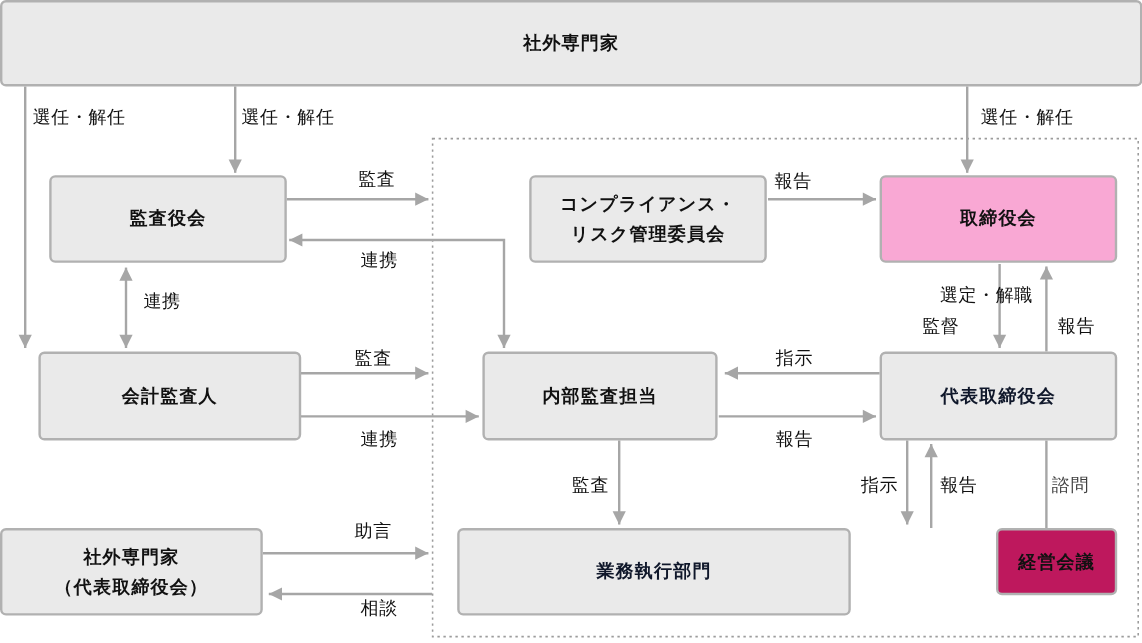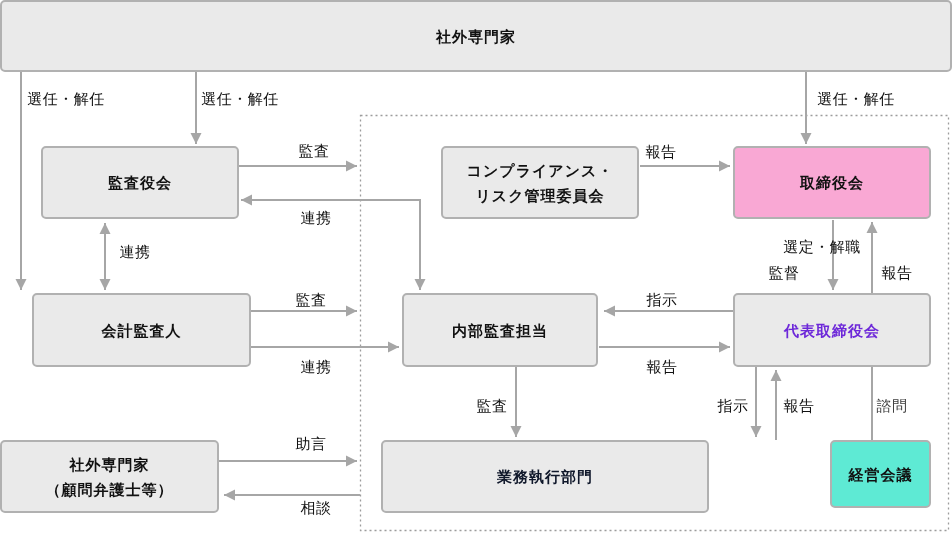--- a/index.html
+++ b/index.html
@@ -79,31 +79,31 @@
       </div>
       <div class="node" style="left: 733px; top: 146px; width: 198px; height: 73px; background: #f9a8d4; border: 2px solid rgb(177, 177, 177); color: rgb(17, 17, 17);">
         <div>取締役会</div>
       </div>
       <div class="node" style="left: 0px; top: 293px; width: 219px; height: 74px; background: rgb(234, 234, 234); border: 2px solid rgb(177, 177, 177); color: rgb(17, 17, 17); margin-left: 32px;">
         <div>会計監査人</div>
       </div>
       <div class="node" style="left: 402px; top: 293px; width: 196px; height: 74px; background: rgb(234, 234, 234); border: 2px solid rgb(177, 177, 177); color: rgb(17, 17, 17);">
         <div>内部監査担当</div>
       </div>
-      <div class="node" style="left: 733px; top: 293px; width: 198px; height: 74px; background: rgb(234, 234, 234); border: 2px solid rgb(177, 177, 177); color: #6d28d9;">
+      <div class="node" style="left: 733px; top: 293px; width: 198px; height: 74px; background: rgb(234, 234, 234); border: 2px solid rgb(177, 177, 177); color: #0f172a;">
         <div>代表取締役会</div>
       </div>
       <div class="node" style="left: 0px; top: 440px; width: 219px; height: 73px; background: rgb(234, 234, 234); border: 2px solid rgb(177, 177, 177); color: rgb(17, 17, 17);">
         <div>社外専門家</div>
-        <div>（顧問弁護士等）</div>
+        <div>（代表取締役会）</div>
       </div>
       <div class="node" style="left: 381px; top: 440px; width: 328px; height: 73px; background: rgb(234, 234, 234); border: 2px solid rgb(177, 177, 177); color: #0f172a;">
         <div>業務執行部門</div>
       </div>
-      <div class="node" style="left: 830px; top: 440px; width: 101px; height: 68px; background: #5eead4; border: 2px solid rgb(177, 177, 177); color: rgb(17, 17, 17);">
+      <div class="node" style="left: 830px; top: 440px; width: 101px; height: 56px; background: #be185d; border: 2px solid rgb(177, 177, 177); color: rgb(17, 17, 17);">
         <div>経営会議</div>
       </div>
     </div>
   <div id="label-layer">
       <div class="edge-label" style="left: 66px; top: 98px; color: rgb(17, 17, 17);">選任・解任</div>
       <div class="edge-label" style="left: 240px; top: 98px; color: rgb(17, 17, 17);">選任・解任</div>
       <div class="edge-label" style="left: 856px; top: 98px; color: rgb(17, 17, 17);">選任・解任</div>
       <div class="edge-label" style="left: 314px; top: 150px; color: rgb(17, 17, 17);">監査</div>
       <div class="edge-label" style="left: 316px; top: 217px; color: rgb(17, 17, 17);">連携</div>
       <div class="edge-label" style="left: 135px; top: 251px; color: rgb(17, 17, 17);">連携</div>

